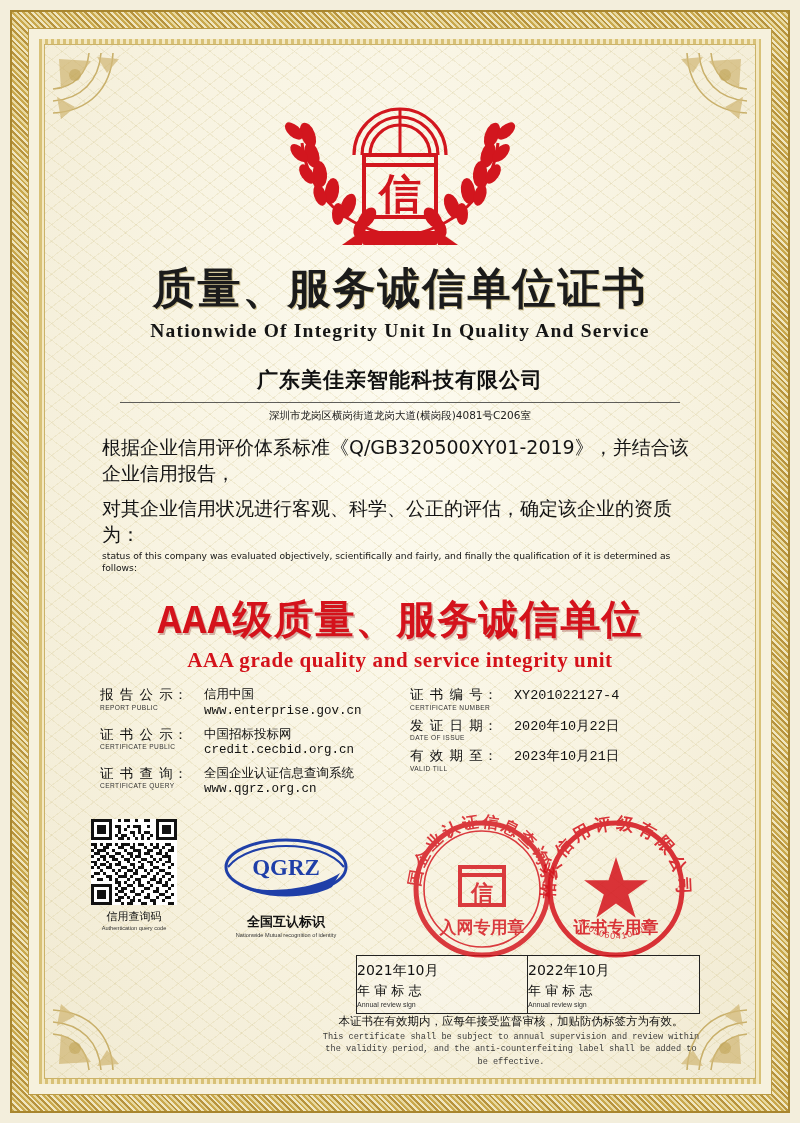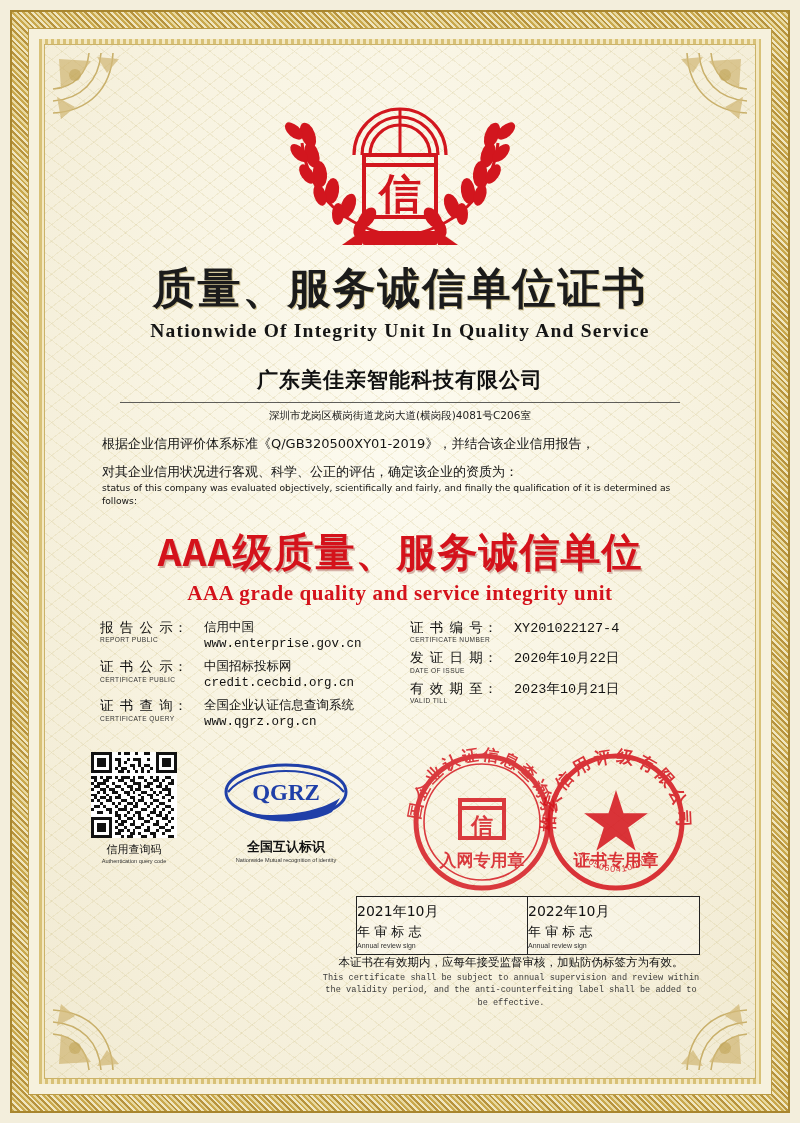--- a/index.html
+++ b/index.html
@@ -112,21 +112,21 @@
   .address {
     font-size: 10.5px; color: #1c1c1c; margin-top: 6px;
     font-family: "DejaVu Sans", sans-serif;
   }
 
   .para {
     width: 596px; margin-top: 12px; text-align: left;
   }
   .para .cn {
     font-family: "DejaVu Sans", sans-serif;
-    font-size: 13px; color: #141414; line-height: 1.35;
+    font-size: 19px; color: #141414; line-height: 1.35;
   }
   .para .en {
     font-family: "DejaVu Sans", sans-serif;
     font-size: 9.2px; color: #141414; line-height: 1.35; margin-top: 2px;
   }
   .para2 { margin-top: 10px; }
 
   .grade-cn {
     font-family: Liberation Mono, monospace;
     font-weight: bold;
@@ -175,21 +175,21 @@
     width: 640px; margin-top: 6px; position: relative; height: 150px;
   }
   .qr {
     position: absolute; left: 8px; top: 8px; width: 92px; text-align: center;
   }
   .qr-img { width: 86px; height: 86px; display:block; margin: 0 auto; }
   .qr-cap-cn { font-family:"DejaVu Sans",sans-serif; font-size: 11px; color:#111; margin-top: 4px;}
   .qr-cap-en { font-family:"Liberation Sans",sans-serif; font-size: 5.6px; color:#333; margin-top: 1px;}
 
   .qgrz {
-    position: absolute; left: 136px; top: 14px; width: 140px; text-align: center;
+    position: absolute; left: 136px; top: 22px; width: 140px; text-align: center;
   }
   .qgrz svg { width: 132px; height: 74px; }
   .qgrz-cap-cn { font-family:"DejaVu Sans",sans-serif; font-size: 13px; font-weight:bold; color:#111; margin-top: 2px;}
   .qgrz-cap-en { font-family:"Liberation Sans",sans-serif; font-size: 5.6px; color:#333; margin-top:1px;}
 
   .seal { position: absolute; width: 168px; height: 168px; top: -6px; }
   .seal-a { left: 318px; }
   .seal-b { left: 452px; }
   .seal svg { width: 100%; height: 100%; }
 

